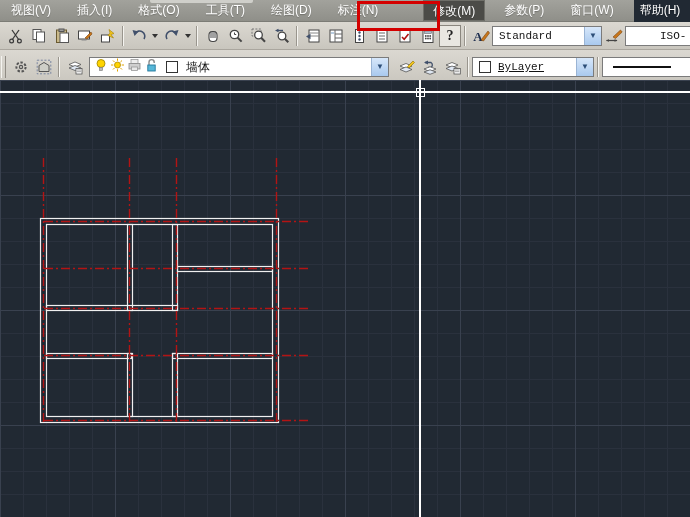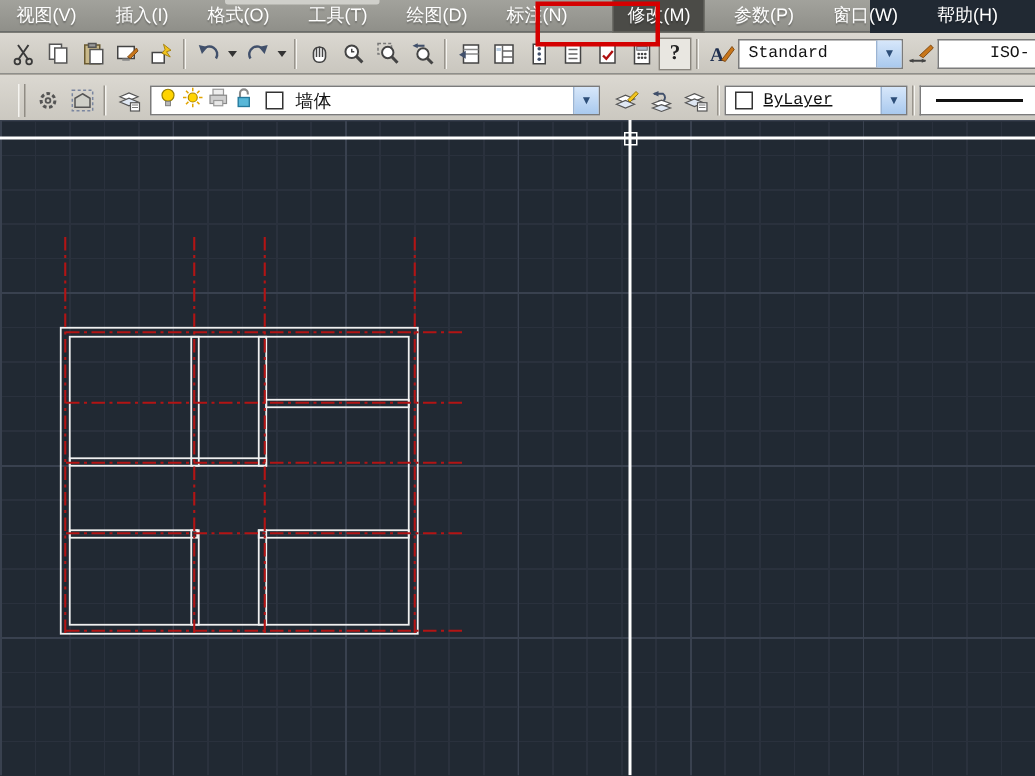--- a/index.html
+++ b/index.html
@@ -1,35 +1,35 @@
 <!DOCTYPE html>
 <html><head>
 <meta charset="utf-8">
 <style>
   html,body{margin:0;padding:0;}
   body{width:690px;height:517px;position:relative;overflow:hidden;
        font-family:"Liberation Sans",sans-serif;background:#212933;}
 
   
-  .menubar{position:absolute;left:0;top:0;width:580px;height:22px;
+  .menubar{position:absolute;left:0;top:0;width:634px;height:22px;
     background:linear-gradient(#a2a29c,#8f8f89);
-    display:flex;align-items:center;box-sizing:border-box;padding-left:2px;
+    display:flex;box-sizing:border-box;padding-left:2px;
     border-bottom:1px solid #7c7c76;}
   .menu-item{color:#ffffff;font-size:12px;padding:2px 9px;margin-right:8px;
     text-shadow:0 1px 1px rgba(0,0,0,.25);white-space:nowrap;cursor:default;}
-  .menu-item.hl{background:#4b4b47;border:1px solid #6e6e68;margin-left:13px;margin-right:10px;}
+  .menu-item.hl{background:#4b4b47;border:1px solid #6e6e68;margin-left:28px;margin-right:10px;}
   .top-strip{position:absolute;left:150px;top:0;width:103px;height:3px;
     background:#cfcfca;border-radius:0 0 2px 2px;}
 
   
   .toolbar{position:absolute;left:0;width:690px;box-sizing:border-box;
     background:linear-gradient(#dbd8d1,#c9c6be);
     display:flex;align-items:center;}
   .tb1{top:22px;height:28px;border-bottom:1px solid #aaa69e;padding-left:4px;}
-  .tb2{top:50px;height:36px;border-bottom:2px solid #6e6c66;padding-left:11px;}
+  .tb2{top:50px;height:36px;border-bottom:2px solid #6e6c66;padding-left:0;}
   .tbtn{width:23px;height:24px;display:flex;align-items:center;justify-content:center;flex:0 0 auto;}
   .tbtn svg{display:block;}
   .caretbtn{width:10px;height:24px;display:flex;align-items:center;justify-content:center;flex:0 0 auto;}
   .caret{width:0;height:0;border-left:3.5px solid transparent;border-right:3.5px solid transparent;border-top:4px solid #333;}
   .tsep{width:0;height:20px;border-left:1px solid #99958d;border-right:1px solid #f5f4f0;margin:0 3px;flex:0 0 auto;}
   .grip{width:3px;height:22px;border-left:1px solid #f5f4f0;border-right:1px solid #908c84;margin:0 3px 0 1px;flex:0 0 auto;}
   .helpbtn{border:1px solid #8a867e;background:#e9e7e1;width:20px;height:20px;}
   .qm{font-family:"Liberation Serif",serif;font-weight:bold;font-size:14px;color:#222;}
 
   .combo{height:20px;background:#fff;border:1px solid #7b7b7b;display:flex;

